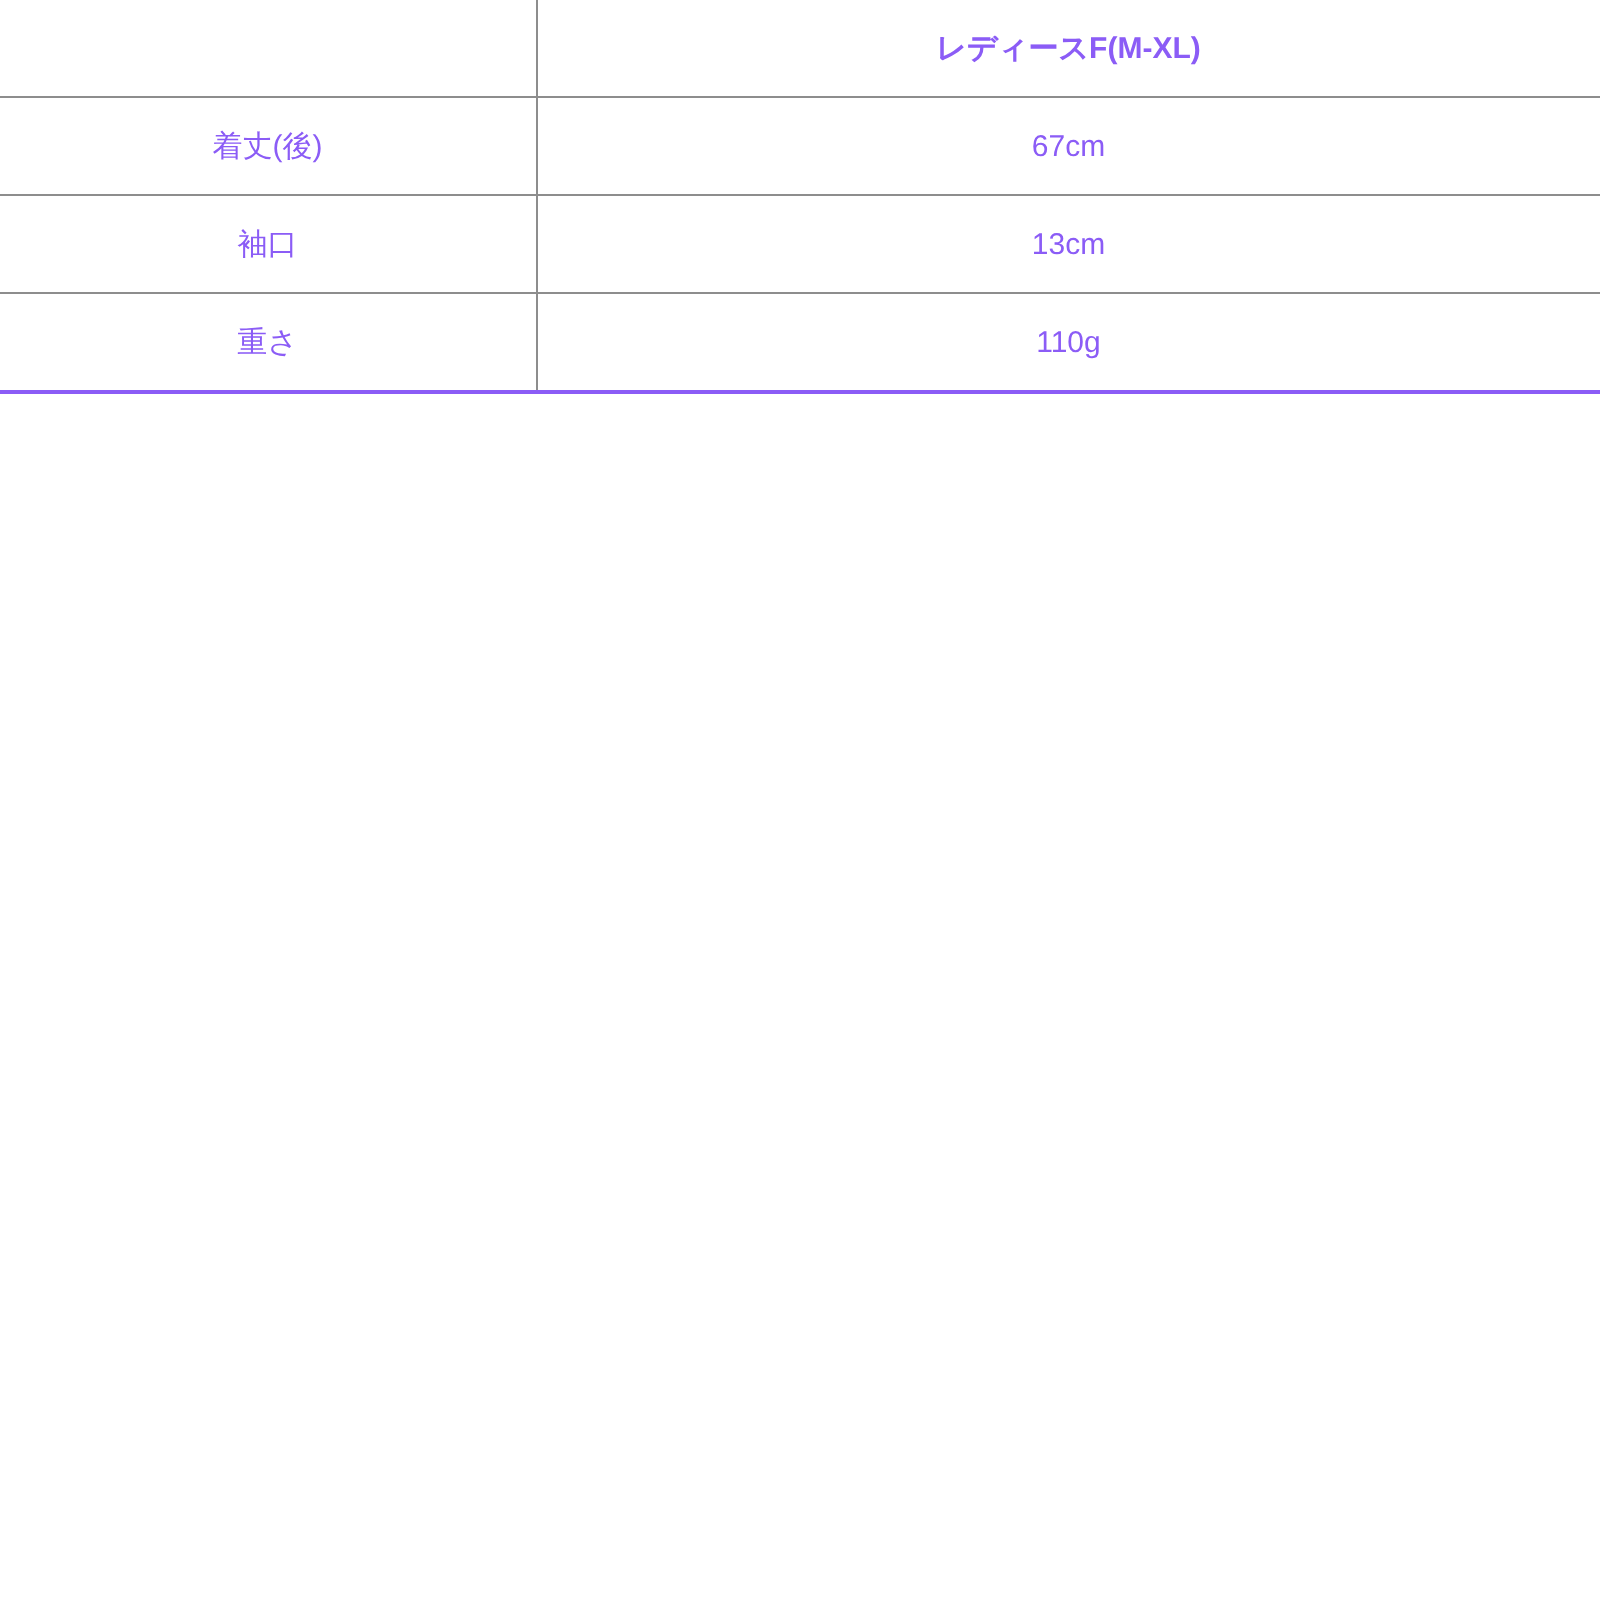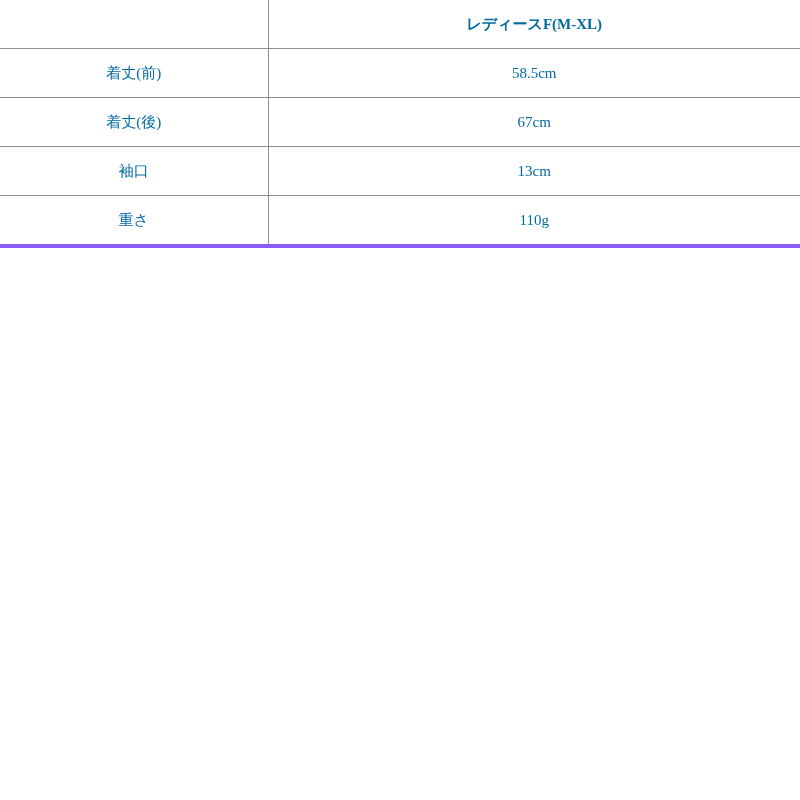--- a/index.html
+++ b/index.html
@@ -32,65 +32,60 @@
   table.size-table td {
     border-top: 1px solid #8d8d8d;
     border-bottom: 1px solid #8d8d8d;
     border-left: none;
     border-right: none;
     padding: 0;
     text-align: center;
     vertical-align: middle;
     font-weight: normal;
     font-size: 15px;
-    color: #0369a1;
-    font-family: Liberation Serif, serif;
+    color: #8b5cf6;
   }
   table.size-table tr.header-row th.header-label,
   table.size-table tr.header-row th.header-value {
     height: 48px;
     border-top: none;
   }
   table.size-table tr.header-row th.header-value {
     font-weight: bold;
     font-size: 15px;
     border-left: 1px solid #8d8d8d;
   }
   table.size-table tr.data-row td.cell-label {
     height: 48px;
   }
   table.size-table tr.data-row td.cell-value {
     height: 48px;
     border-left: 1px solid #8d8d8d;
   }
   table.size-table tr.data-row:last-child td {
-    border-bottom: 4px solid #8b5cf6;
+    border-bottom: 2px solid #8b5cf6;
   }
 </style>
 </head>
 <body>
 
 <div class="page">
   <table class="size-table">
     <colgroup>
       <col class="label-col">
       <col class="value-col">
     </colgroup>
     <thead>
       <tr class="header-row">
         <th class="header-label"></th>
         <th class="header-value">レディースF(M-XL)</th>
       </tr>
     </thead>
     <tbody>
       <tr class="data-row">
-        <td class="cell-label">着丈(前)</td>
-        <td class="cell-value">58.5cm</td>
-      </tr>
-      <tr class="data-row">
         <td class="cell-label">着丈(後)</td>
         <td class="cell-value">67cm</td>
       </tr>
       <tr class="data-row">
         <td class="cell-label">袖口</td>
         <td class="cell-value">13cm</td>
       </tr>
       <tr class="data-row">
         <td class="cell-label">重さ</td>
         <td class="cell-value">110g</td>

